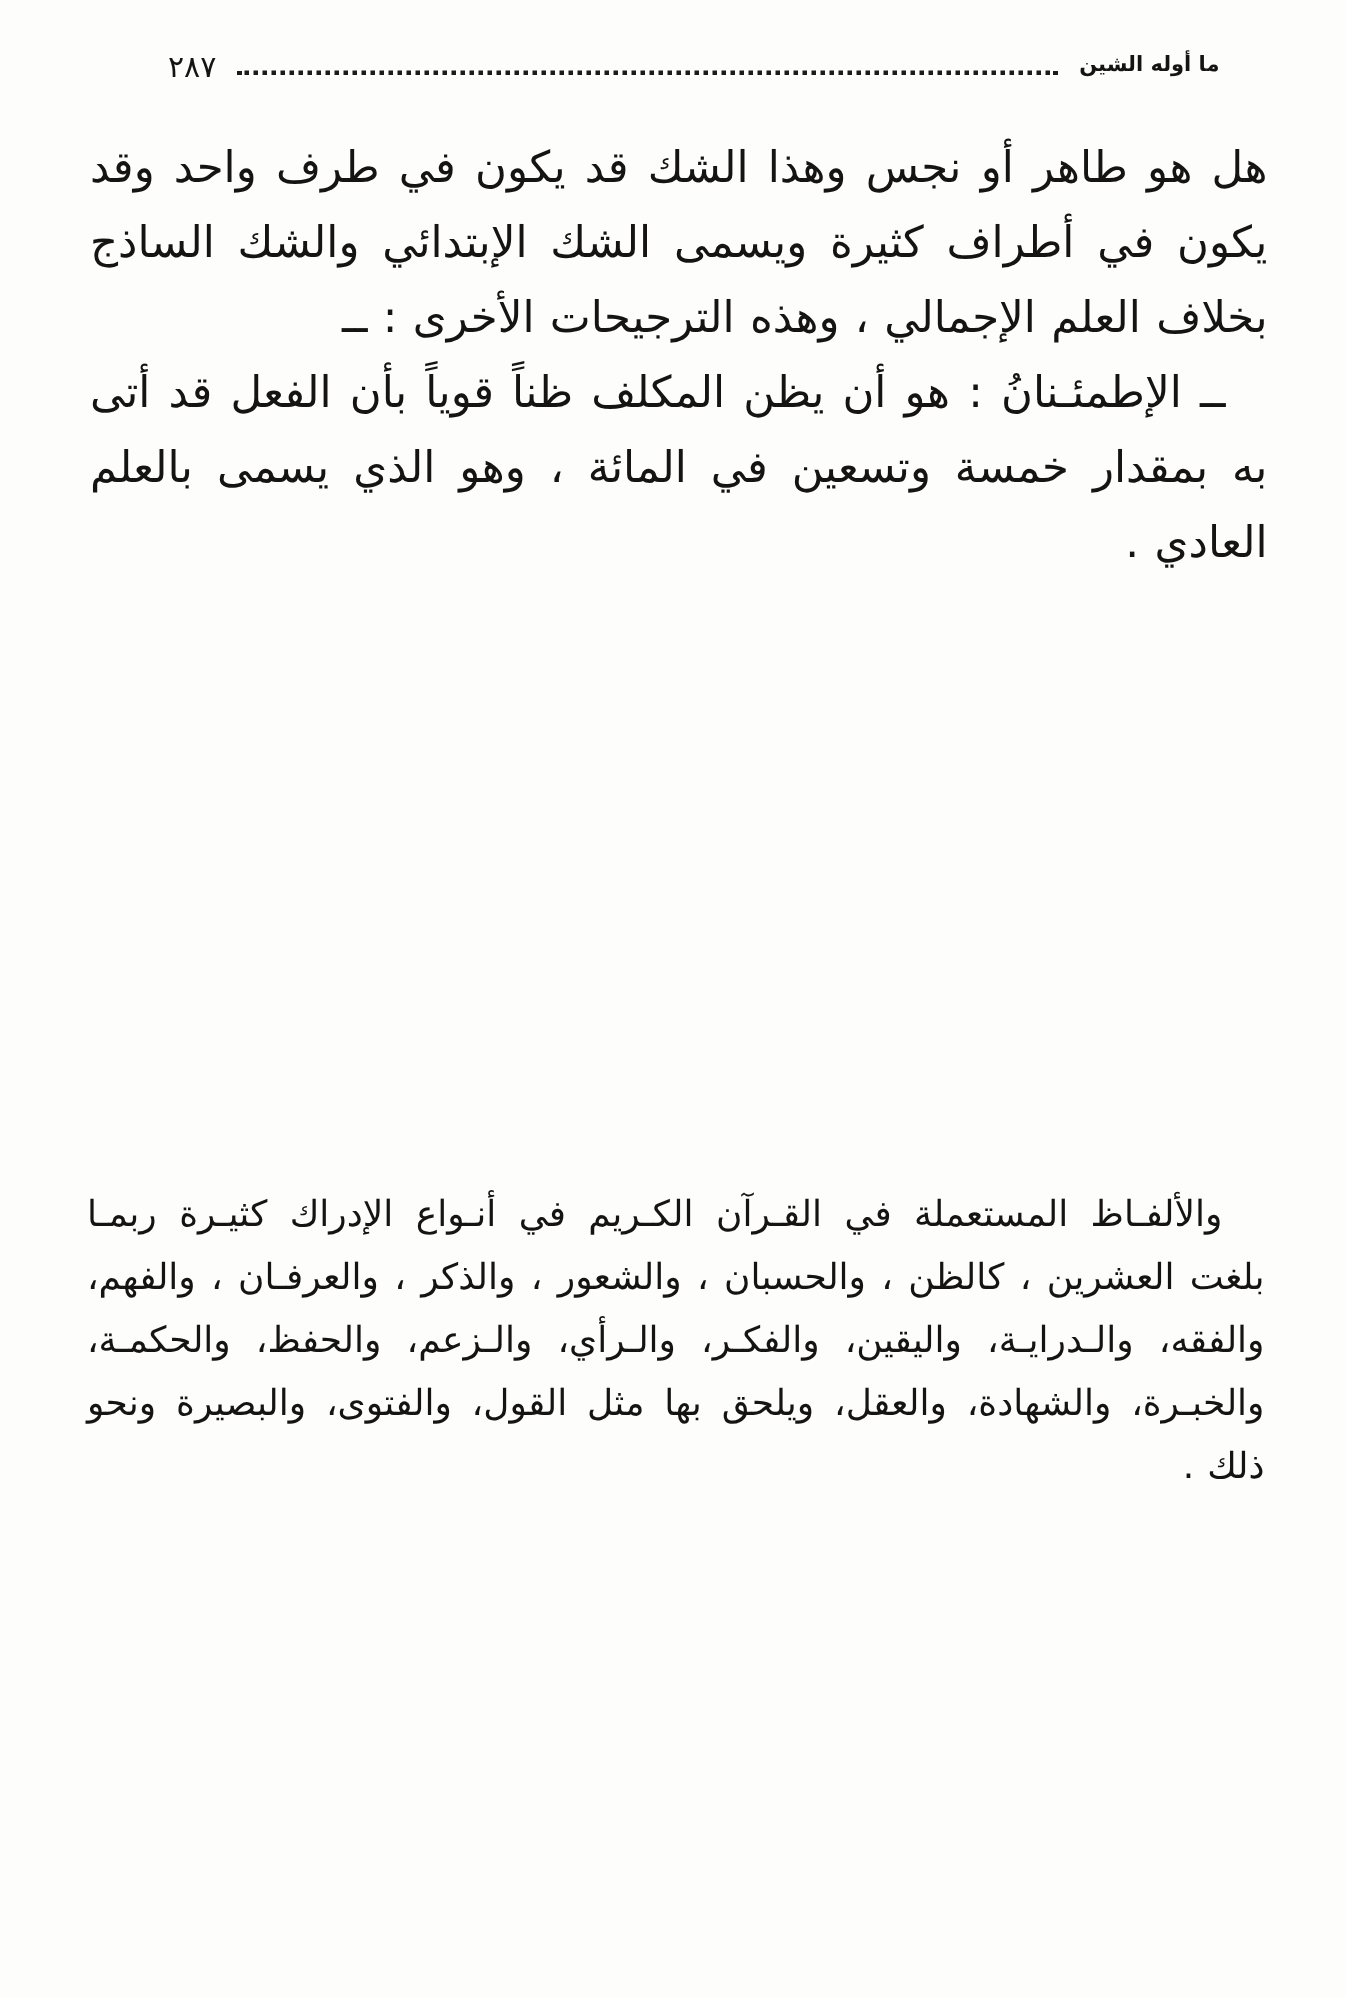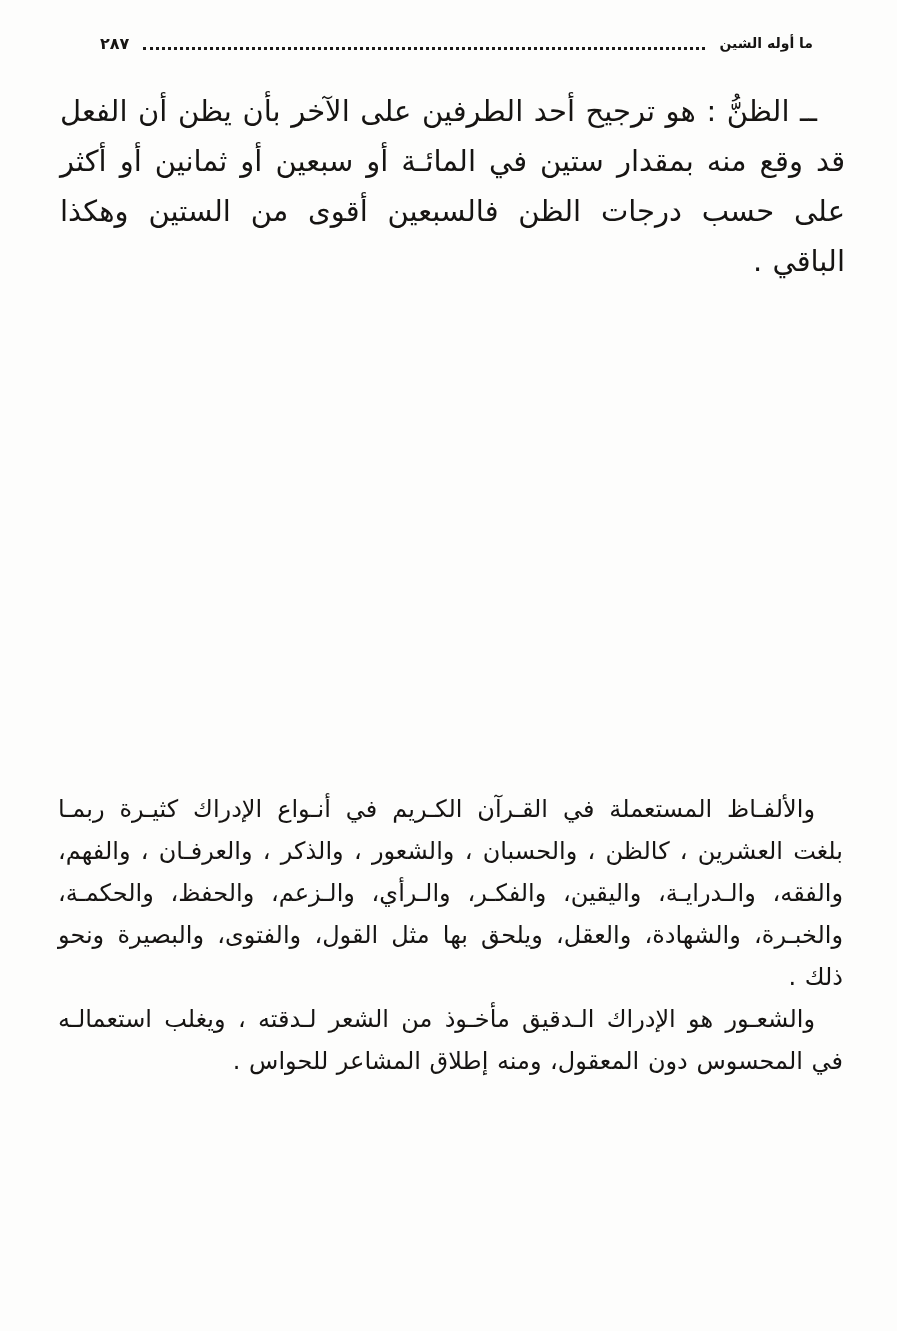--- a/index.html
+++ b/index.html
@@ -36,25 +36,26 @@
     white-space: nowrap;
     letter-spacing: 0.5px;
   }
   .running-header .dots-leader {
     flex: 1;
     height: 0;
     border-bottom: 3px dotted #1d1b19;
     margin: 0 14px 6px 14px;
   }
   .running-header .hdr-page-number {
-    font-weight: bold;
-    font-size: 16px;
+    font-weight: normal;
+    font-size: 20px;
     line-height: 24px;
     white-space: nowrap;
     letter-spacing: 2px;
+    margin-left: 12px;
   }
   
   .text-body-large {
     position: absolute;
     top: 86px;
     right: 52px;
     left: 60px;
   }
   .text-body-small {
     position: absolute;
@@ -84,21 +85,21 @@
 
 <div class="sheet">
 
   <div class="running-header">
     <span class="hdr-title">ما أوله الشين</span>
     <span class="dots-leader"></span>
     <span class="hdr-page-number">٢٨٧</span>
   </div>
 
   <div class="text-body-large">
-    <p class="para large indent">ــ الظنُّ : هو ترجيح أحد الطرفين على الآخر بأن يظن أن الفعل قد وقع منه بمقدار ستين في المائـة أو سبعين أو ثمانين أو أكثر على حسب درجات الظن فالسبعين أقوى من الستين وهكذا الباقي .</p>
+    <p class="para large">هل هو طاهر أو نجس وهذا الشك قد يكون في طرف واحد وقد يكون في أطراف كثيرة ويسمى الشك الإبتدائي والشك الساذج بخلاف العلم الإجمالي ، وهذه الترجيحات الأخرى : ــ</p>
+    <p class="para large indent">ــ الإطمئـنانُ : هو أن يظن المكلف ظناً قوياً بأن الفعل قد أتى به بمقدار خمسة وتسعين في المائة ، وهو الذي يسمى بالعلم العادي .</p>
   </div>
 
   <div class="text-body-small">
     <p class="para small indent">والألفـاظ المستعملة في القـرآن الكـريم في أنـواع الإدراك كثيـرة ربمـا بلغت العشرين ، كالظن ، والحسبان ، والشعور ، والذكر ، والعرفـان ، والفهم، والفقه، والـدرايـة، واليقين، والفكـر، والـرأي، والـزعم، والحفظ، والحكمـة، والخبـرة، والشهادة، والعقل، ويلحق بها مثل القول، والفتوى، والبصيرة ونحو ذلك .</p>
-    <p class="para small indent">والشعـور هو الإدراك الـدقيق مأخـوذ من الشعر لـدقته ، ويغلب استعمالـه في المحسوس دون المعقول، ومنه إطلاق المشاعر للحواس .</p>
   </div>
 
 </div>
 
 </body></html>

